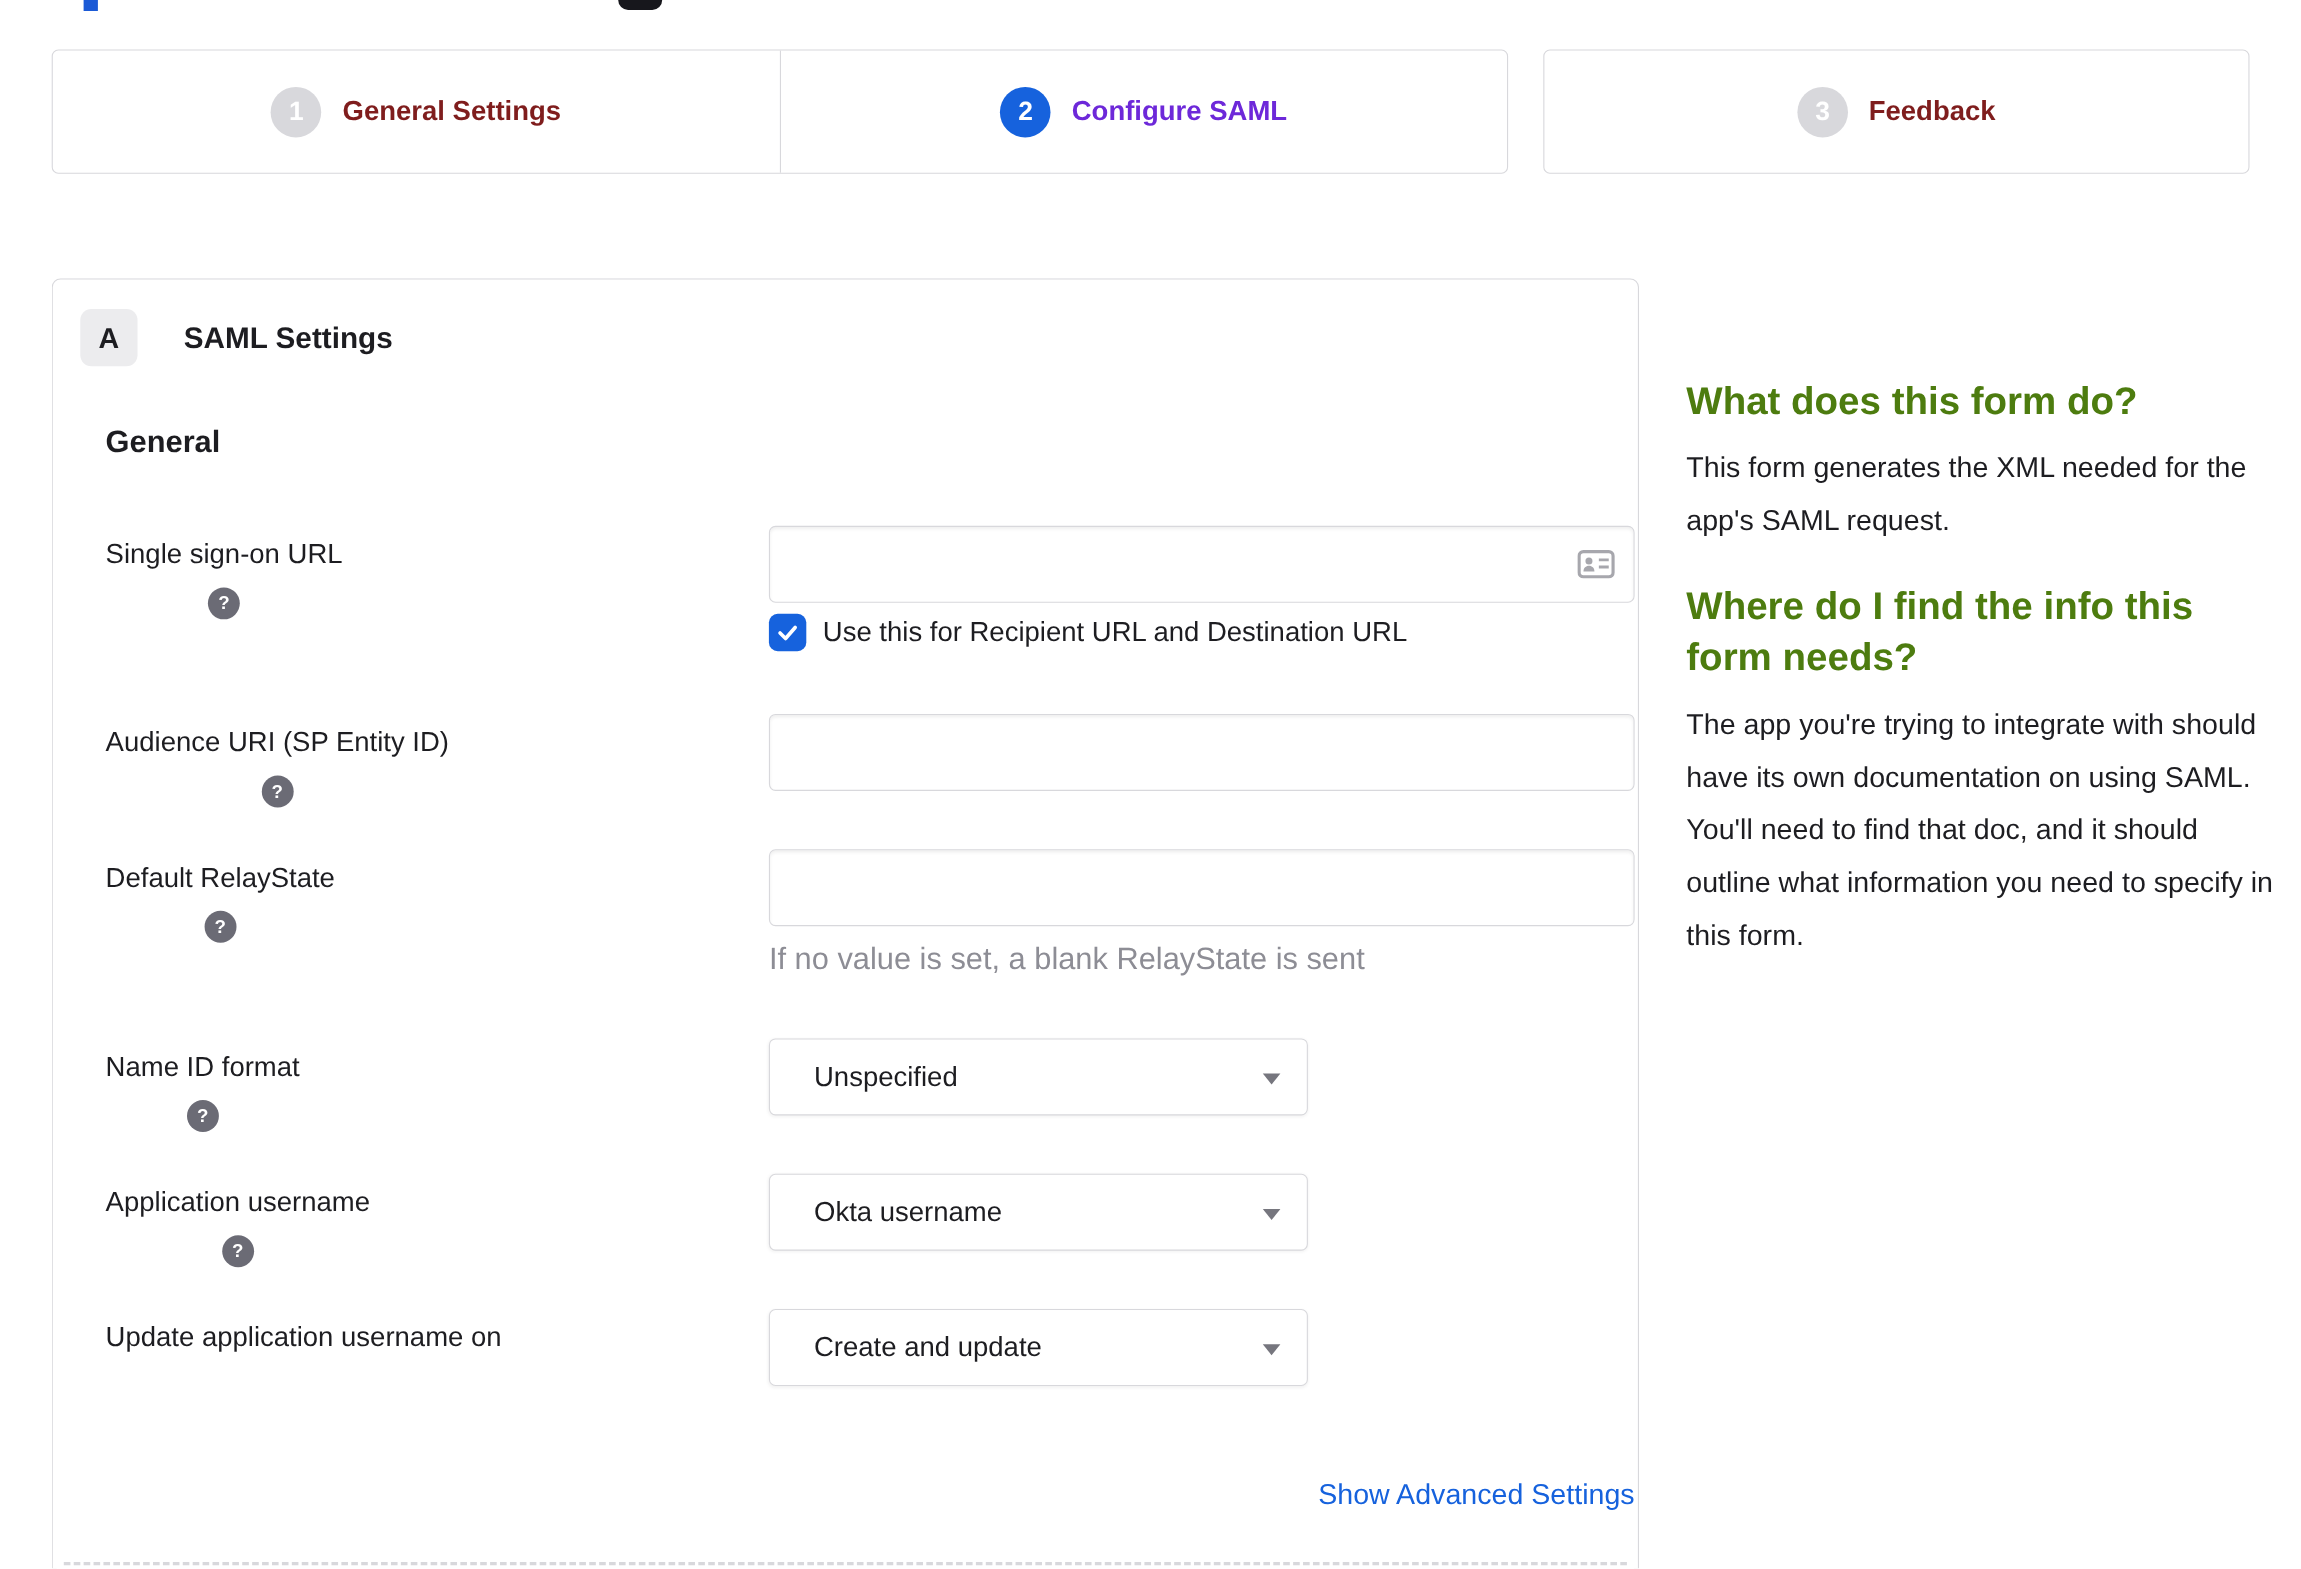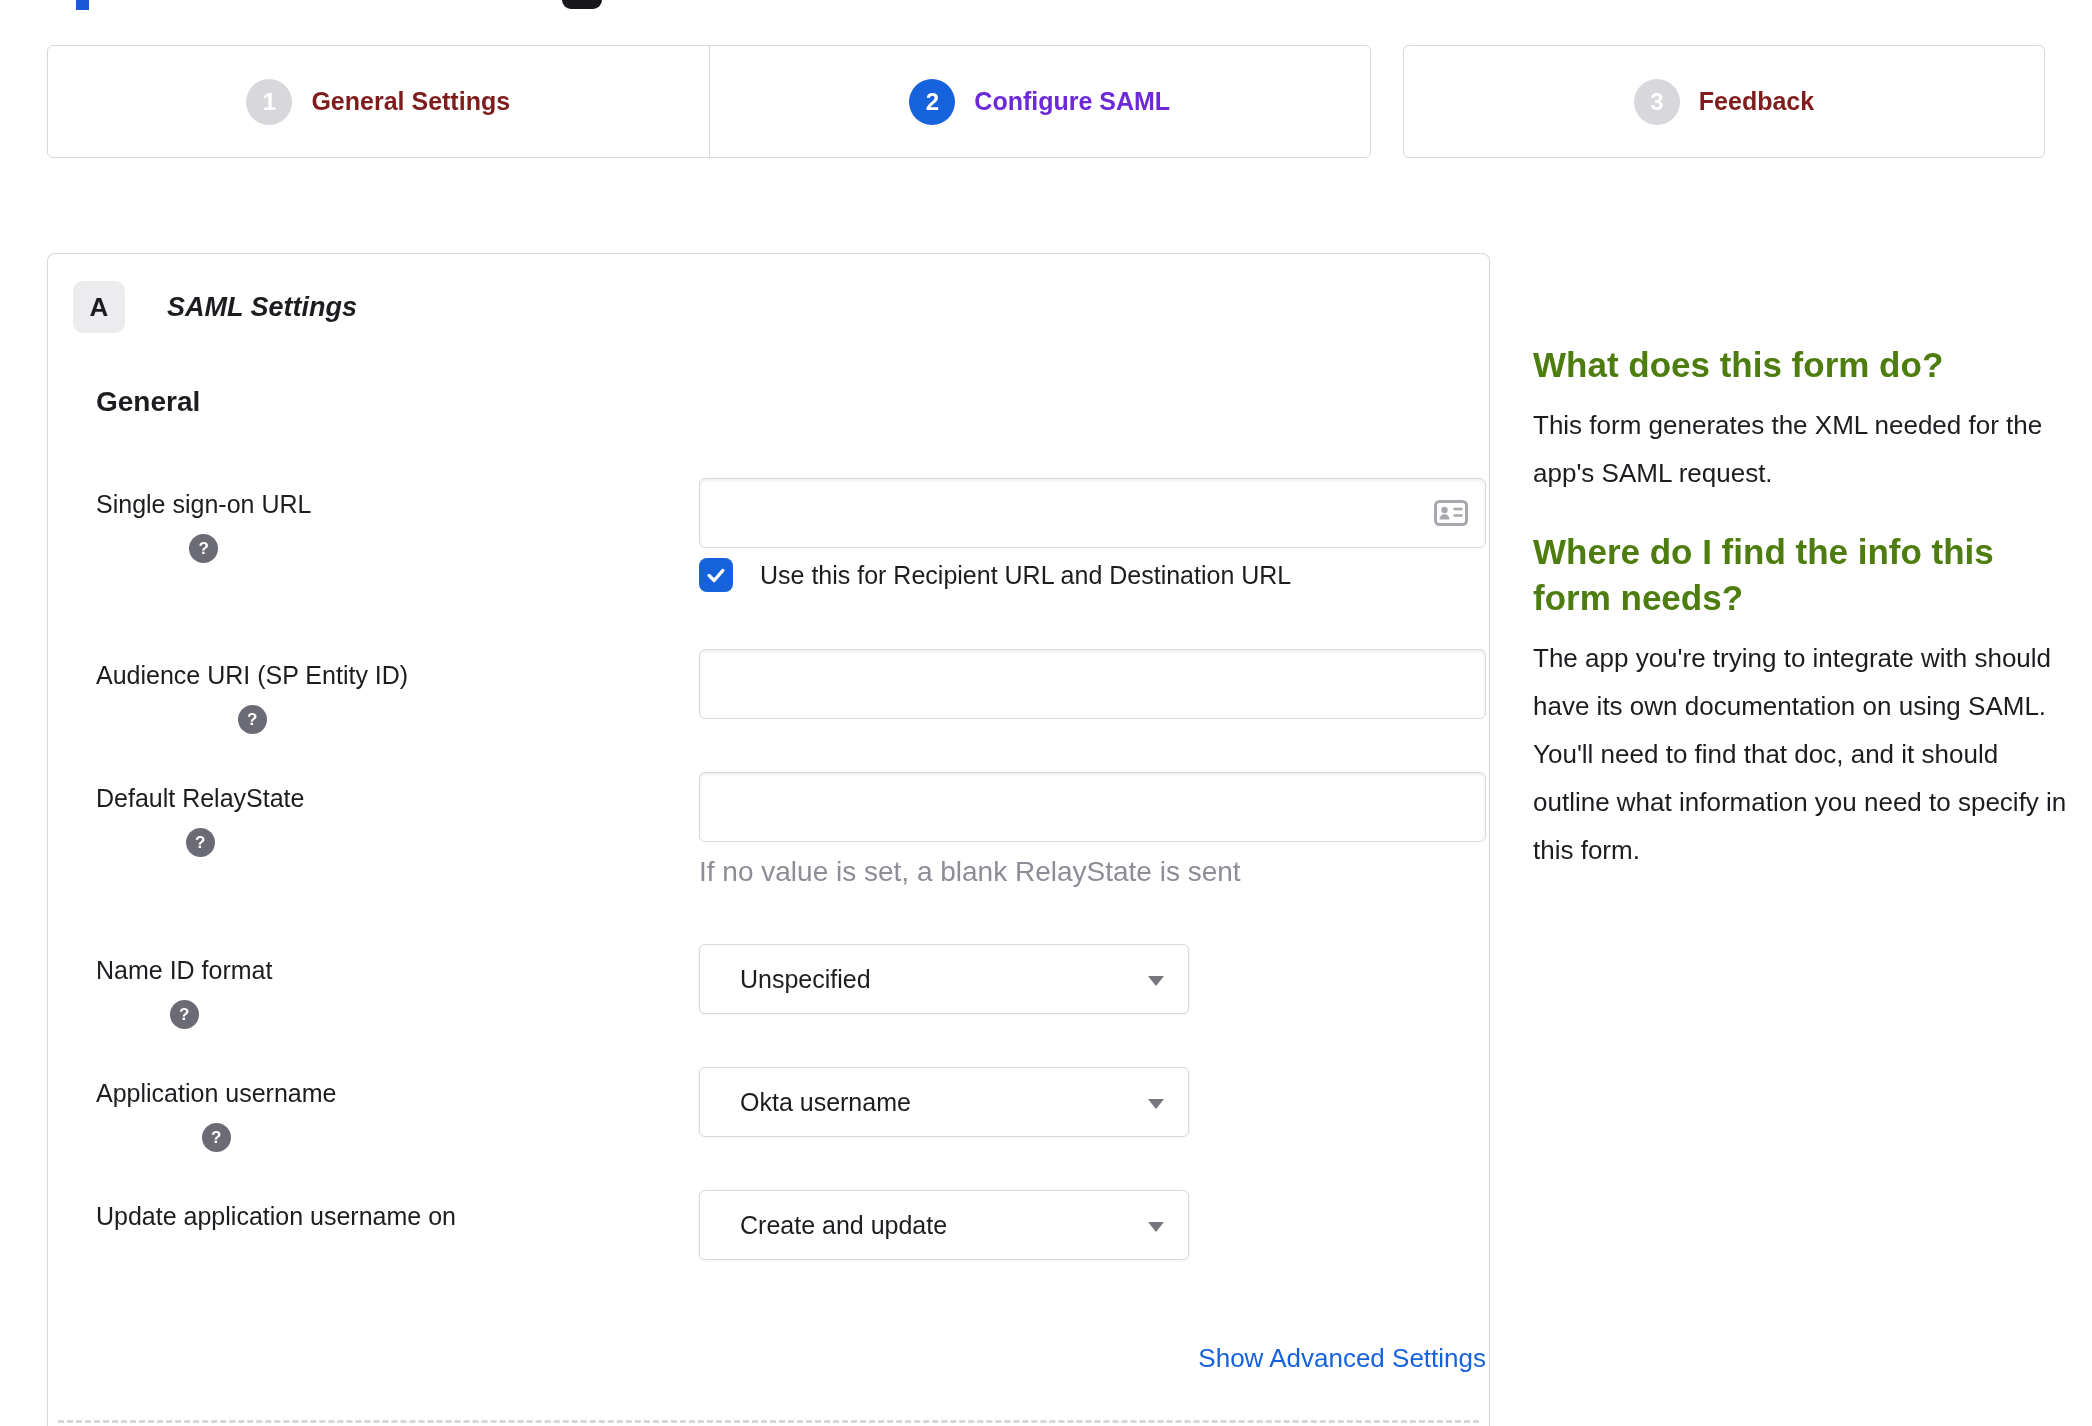--- a/index.html
+++ b/index.html
@@ -47,21 +47,21 @@
     position:absolute; left:47px; top:253px; width:1443px; height:1173px;
     background:#fff; border:1px solid #d8d8dc; border-radius:8px 8px 0 0;
     border-bottom:none;
   }
   .card-header { position:absolute; left:25px; top:27px; display:flex; align-items:center; }
   .badge-a {
     width:52px; height:52px; background:#ececee; border-radius:10px;
     display:flex; align-items:center; justify-content:center;
     font-size:26px; font-weight:bold; color:#1d1d21;
   }
-  .card-title { margin-left:42px; font-size:27px; font-weight:bold;font-style:italic; }
+  .card-title { margin-left:42px; font-size:27px; font-weight:bold; }
   .section-heading { position:absolute; left:48px; top:132px; font-size:28px; font-weight:bold; }
 
   .form-row { position:absolute; left:48px; right:8px; }
   .label-col {
     position:absolute; left:0; top:12px; display:flex; align-items:center; gap:15px;
     font-size:25px; color:#1d1d21; white-space:nowrap;flex-direction:column;
   }
   .help-dot {
     width:29px; height:29px; border-radius:50%; background:#6b6b75;
     color:#fff; font-size:17px; font-weight:bold;
@@ -87,21 +87,21 @@
     display:flex; align-items:center;
     font-size:25px; color:#1d1d21; padding:0 40px; cursor:pointer;
     position:relative;
   }
   .caret {
     position:absolute; right:24px; top:31px;
     width:0; height:0; border-left:8px solid transparent; border-right:8px solid transparent;
     border-top:10px solid #76767e;
   }
 
-  .checkbox-row { position:absolute; left:651px; display:flex; align-items:center; gap:27px; }
+  .checkbox-row { position:absolute; left:651px; display:flex; align-items:center; gap:15px; }
   .checkbox {
     width:34px; height:34px; background:#1662dd; border-radius:8px;
     display:flex; align-items:center; justify-content:center; cursor:pointer; flex:0 0 auto;
   }
   .checkbox svg { width:22px; height:22px; }
   .checkbox-label { font-size:25px; color:#1d1d21; white-space:nowrap; }
 
   .hint { position:absolute; left:651px; font-size:28px; color:#8d8d95; white-space:nowrap; }
 
   .advanced-link {

